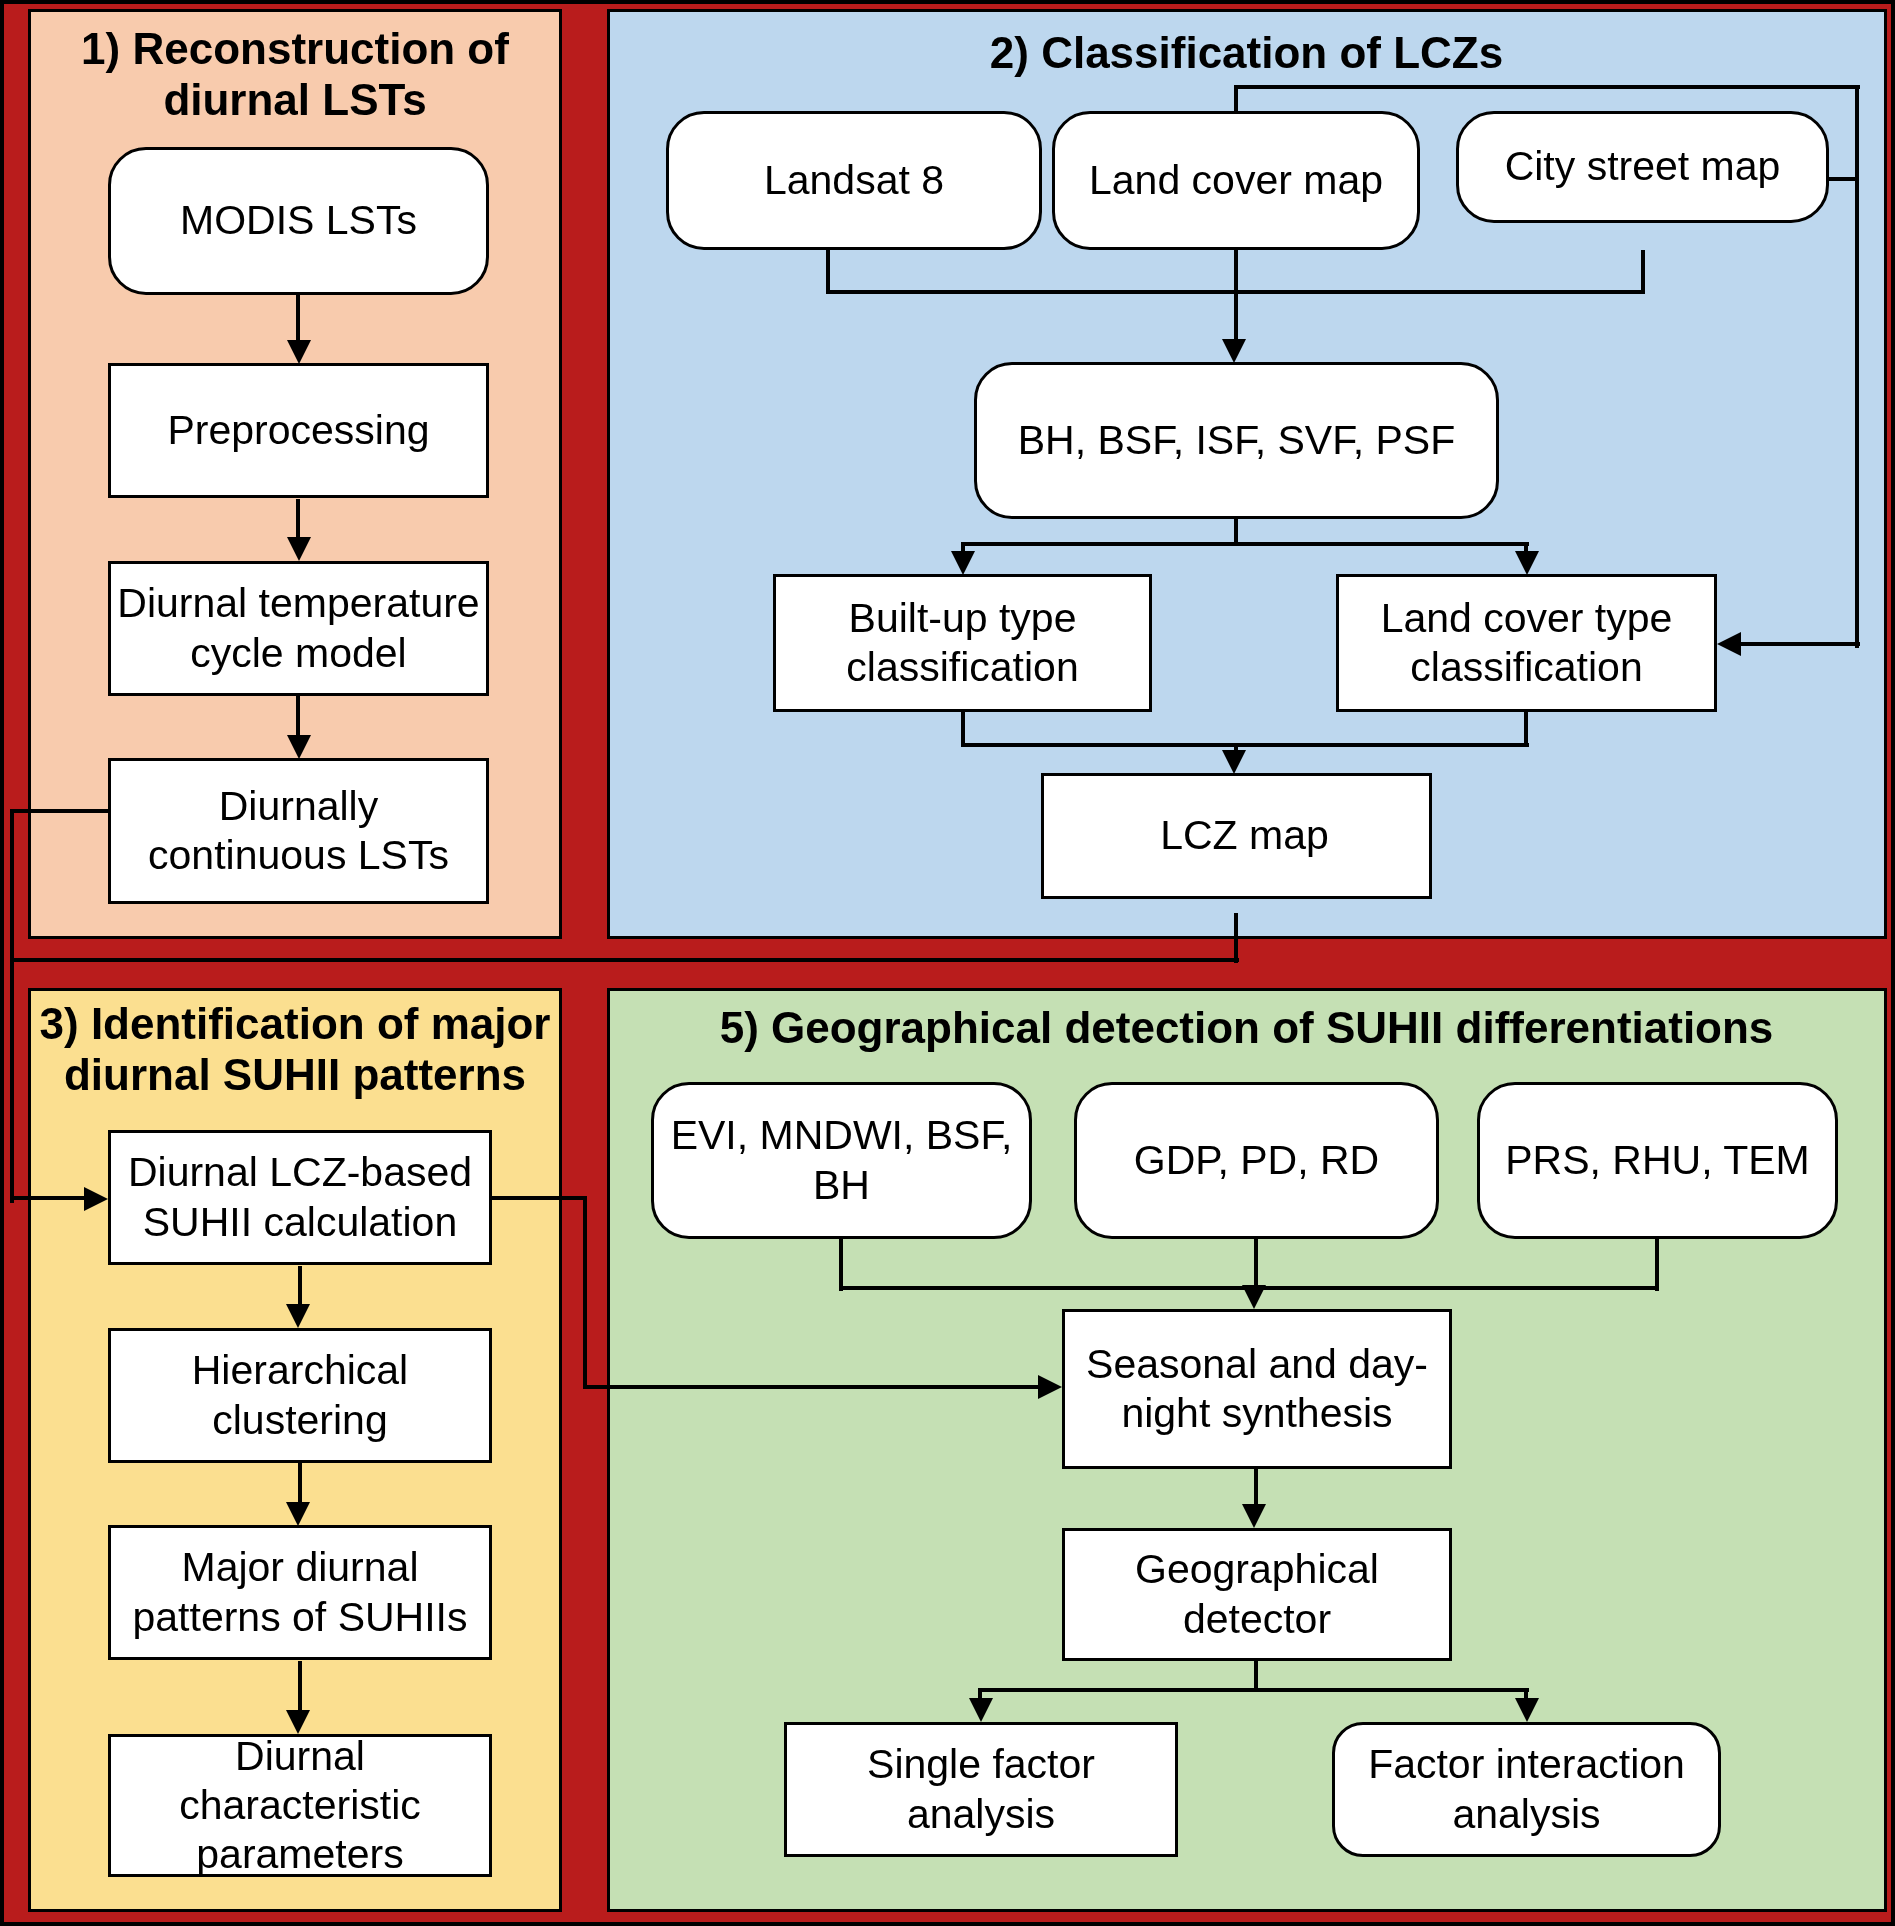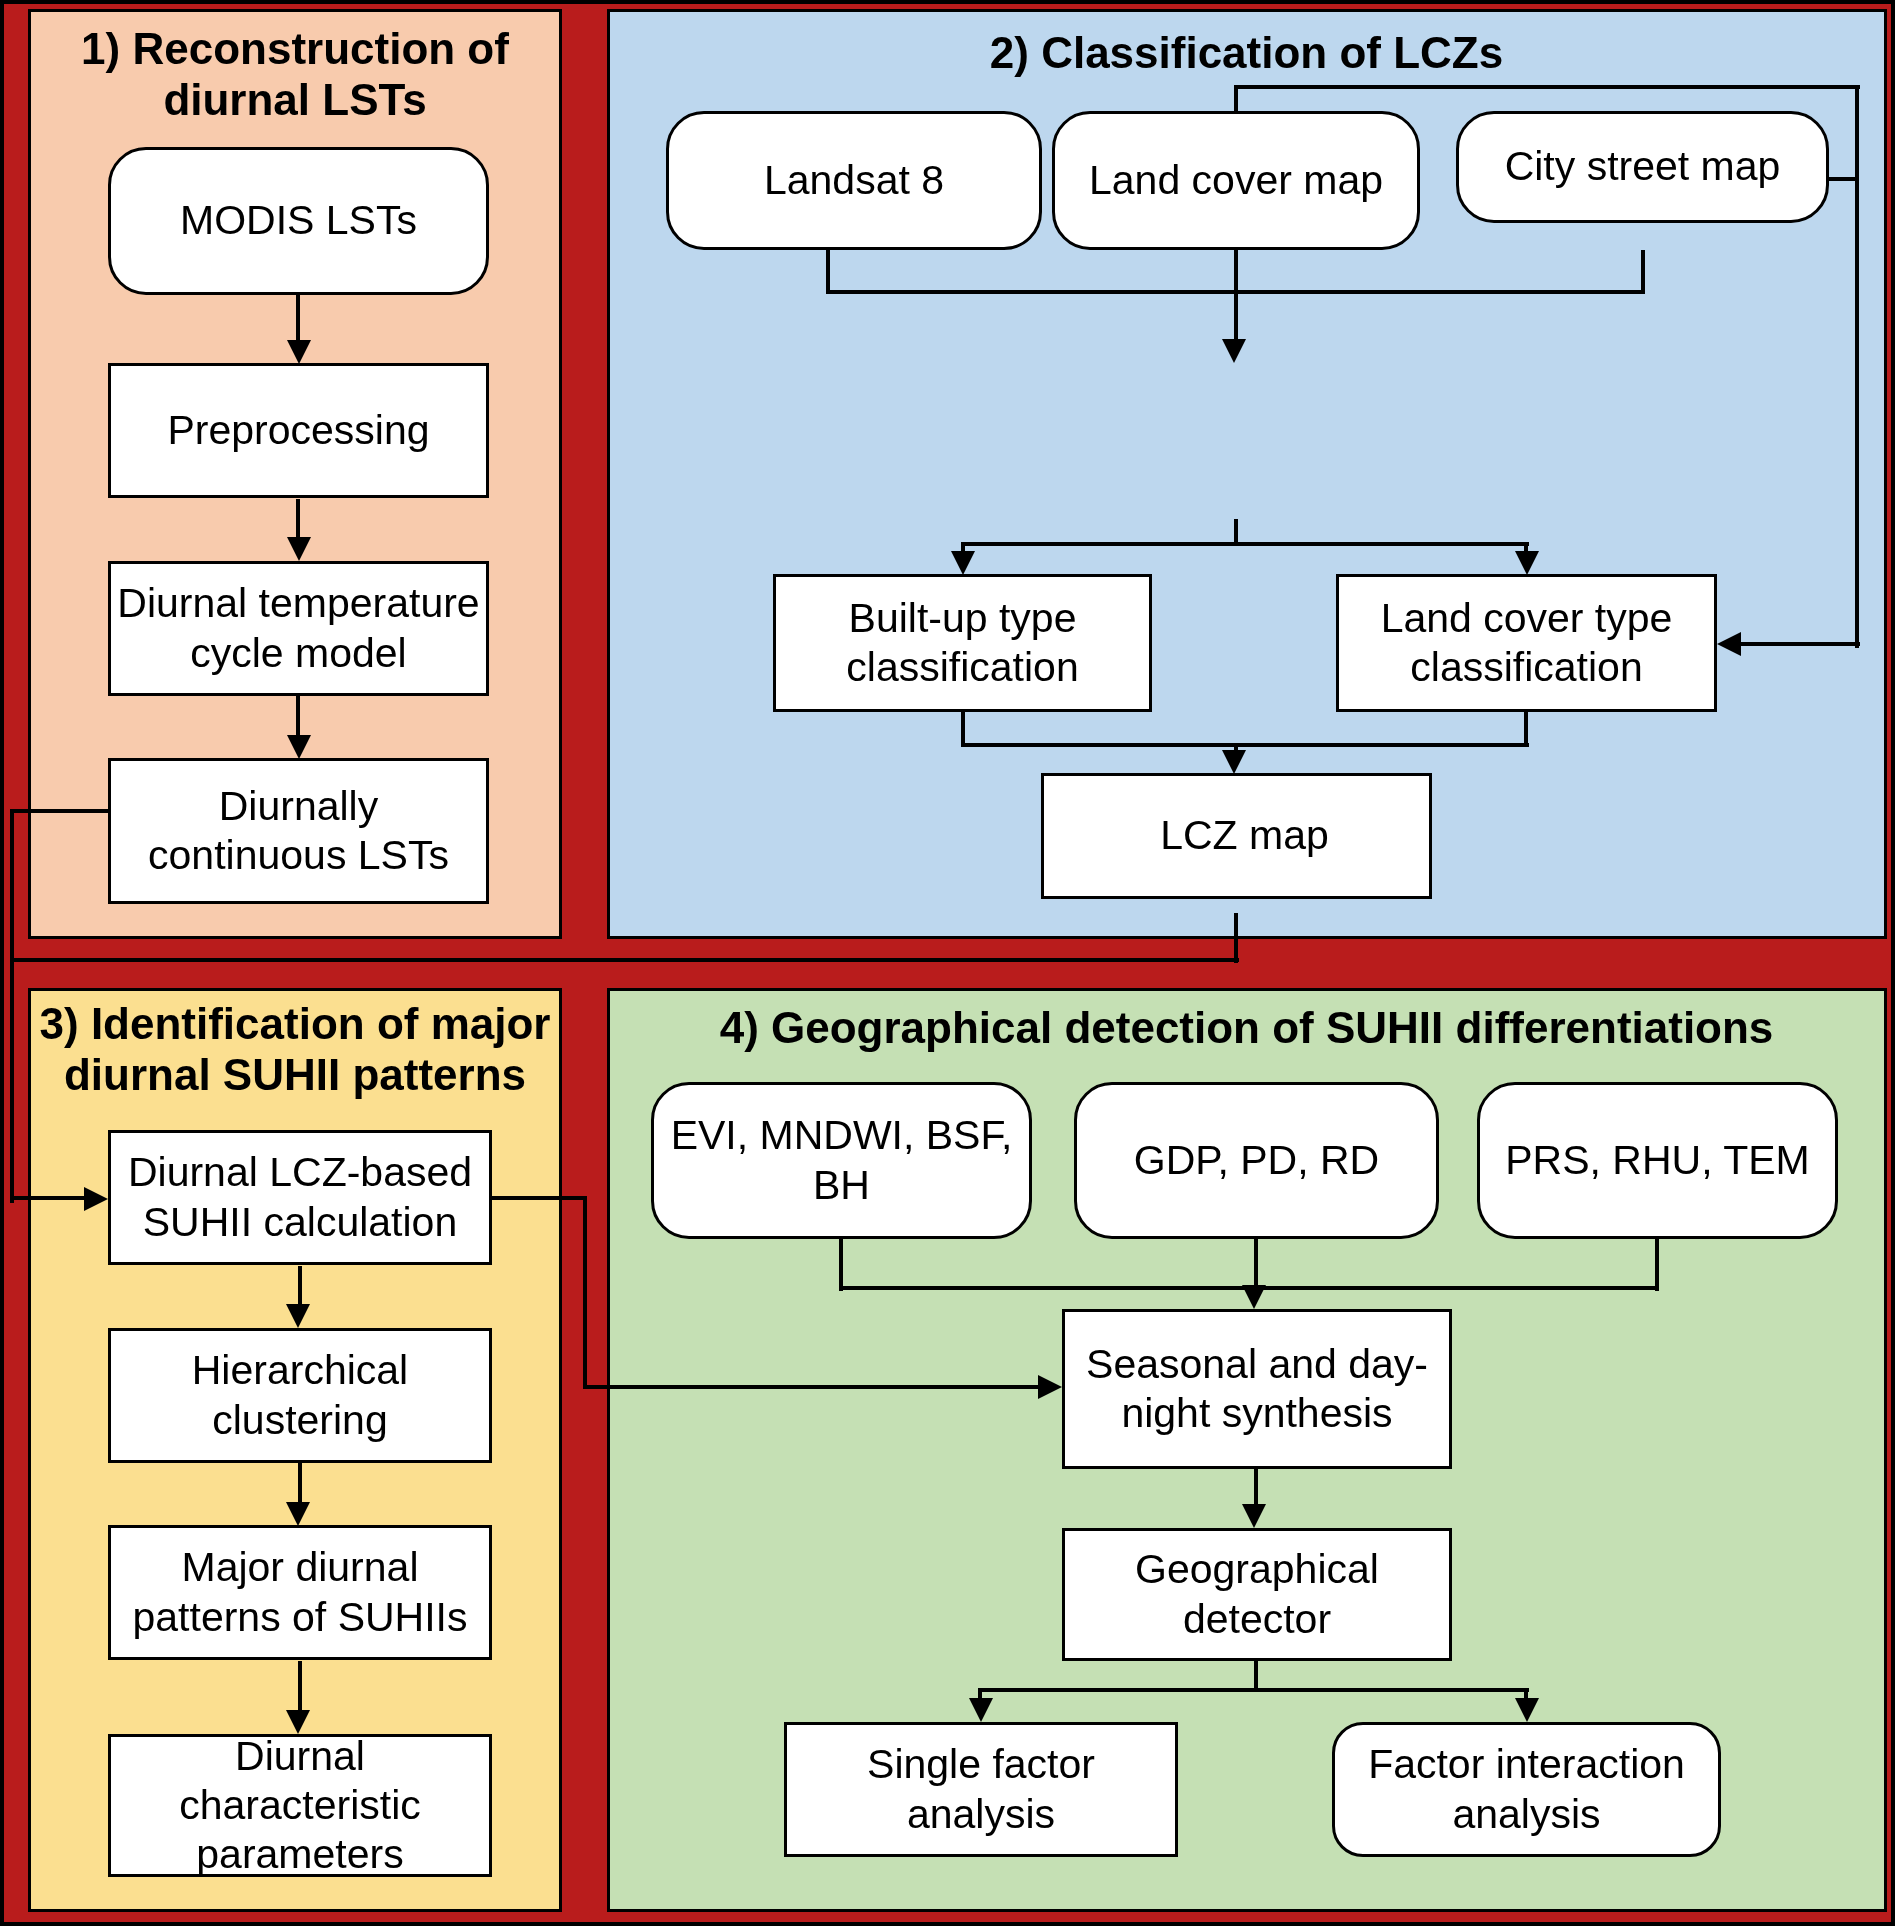--- a/index.html
+++ b/index.html
@@ -48,32 +48,33 @@
   <div class="panel p1"></div>
   <div class="panel p2"></div>
   <div class="panel p3"></div>
   <div class="panel p4"></div>
 
   <h2 class="title" style="left:32px;top:23px;width:526px;">1) Reconstruction of
 diurnal LSTs</h2>
   <h2 class="title" style="left:611px;top:27px;width:1271px;">2) Classification of LCZs</h2>
   <h2 class="title" style="left:32px;top:998px;width:526px;">3) Identification of major
 diurnal SUHII patterns</h2>
-  <h2 class="title" style="left:611px;top:1002px;width:1271px;">4) Geographical detection of SUHII differentiations</h2>
+  <h2 class="title" style="left:611px;top:1002px;width:1271px;">5) Geographical detection of SUHII differentiations</h2>
 
   <div class="node rounded" style="left:108px;top:147px;width:381px;height:148px;">MODIS LSTs</div>
   <div class="node" style="left:108px;top:363px;width:381px;height:135px;">Preprocessing</div>
   <div class="node" style="left:108px;top:561px;width:381px;height:135px;">Diurnal temperature
 cycle model</div>
   <div class="node" style="left:108px;top:758px;width:381px;height:146px;">Diurnally
 continuous LSTs</div>
 
   <div class="node rounded" style="left:666px;top:111px;width:376px;height:139px;">Landsat 8</div>
   <div class="node rounded" style="left:1052px;top:111px;width:368px;height:139px;">Land cover map</div>
   <div class="node rounded" style="left:1456px;top:111px;width:373px;height:112px;">City street map</div>
+  <div class="node rounded" style="left:974px;top:362px;width:525px;height:157px;">BH, BSF, ISF, SVF, PSF</div>
   <div class="node" style="left:773px;top:574px;width:379px;height:138px;">Built-up type
 classification</div>
   <div class="node" style="left:1336px;top:574px;width:381px;height:138px;">Land cover type
 classification</div>
   <div class="node" style="left:1041px;top:773px;width:391px;height:126px;padding-left:16px;">LCZ map</div>
 
   <div class="node" style="left:108px;top:1130px;width:384px;height:135px;">Diurnal LCZ-based
 SUHII calculation</div>
   <div class="node" style="left:108px;top:1328px;width:384px;height:135px;">Hierarchical
 clustering</div>

